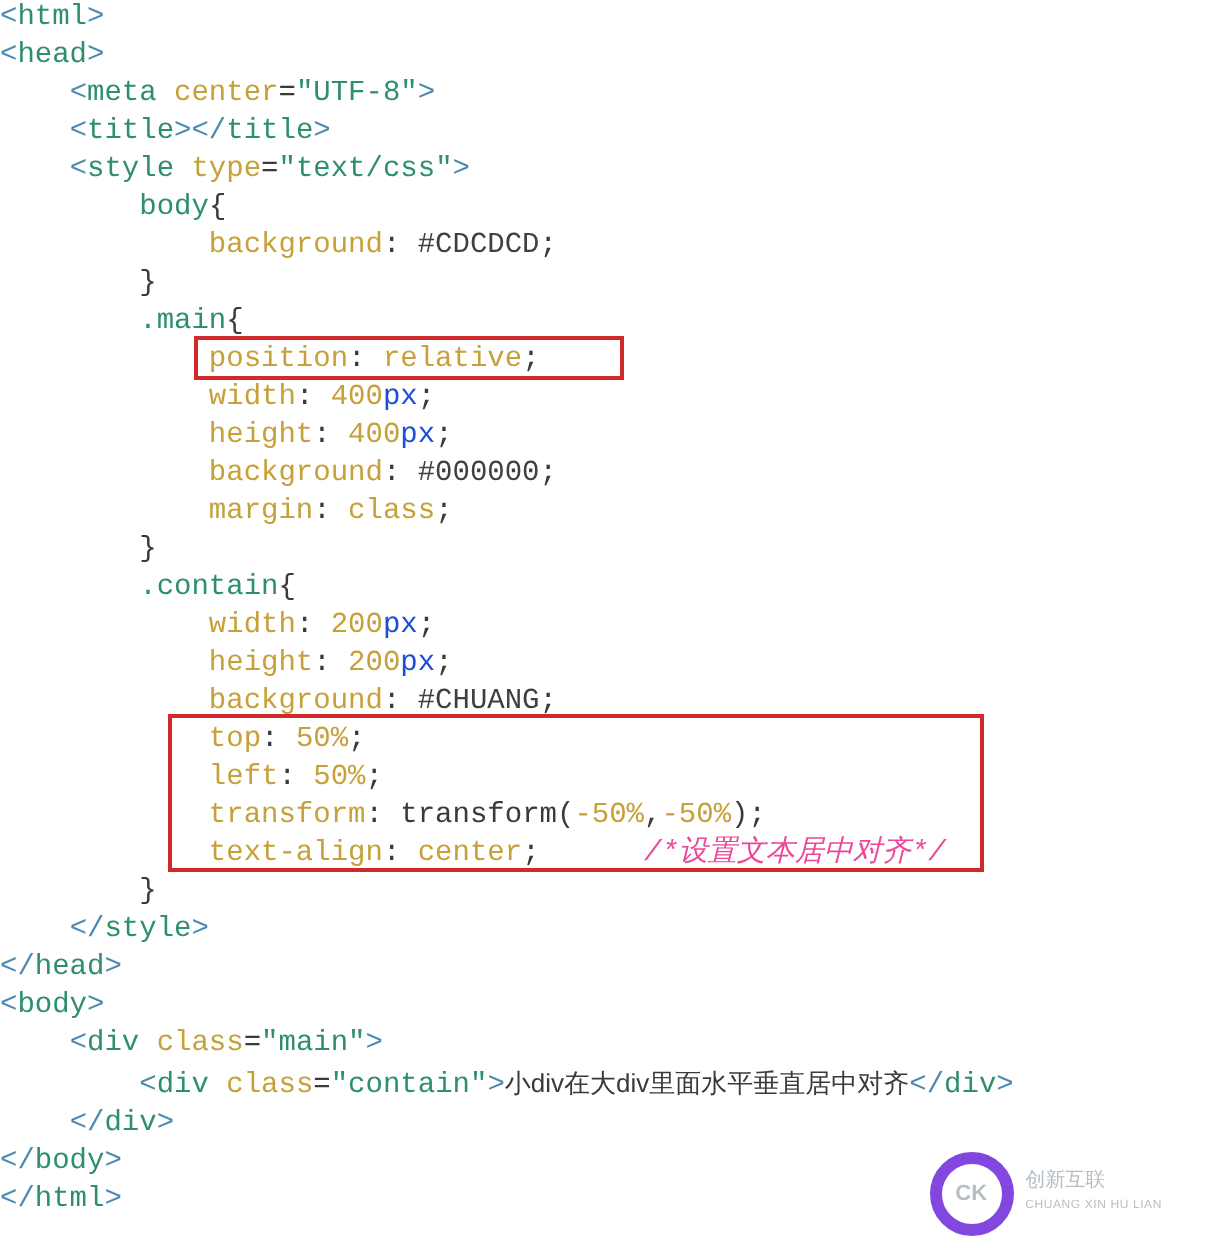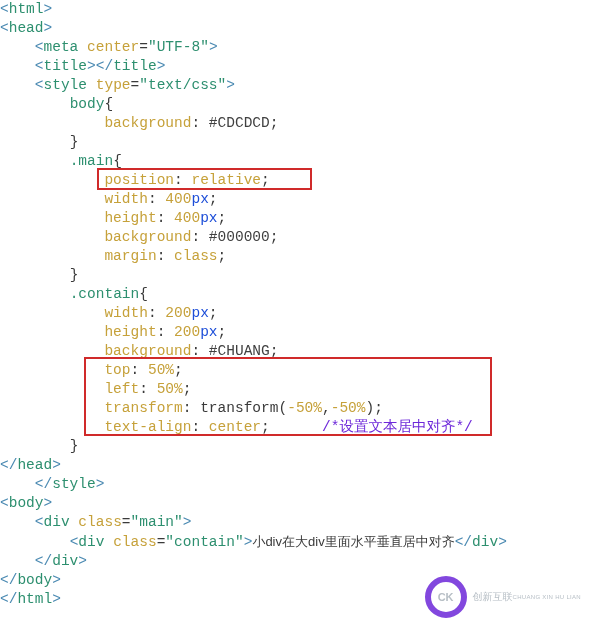--- a/index.html
+++ b/index.html
@@ -28,21 +28,21 @@
   .prop    { color: #c6a13a; }  
   .sel     { color: #2d8f6f; }  
   .num     { color: #c6a13a; }  
   .unit    { color: #1d4ed8; }
   .kw      { color: #c6a13a; }  
   .hex     { color: #404040; }
   .func    { color: #3a3a3a; }
   .neg     { color: #c6a13a; }
   .pct     { color: #c6a13a; }
   .plain   { color: #3a3a3a; }
-  .comment { color: #6d28d9; }
+  .comment { color: #ec4899; font-style: italic; }
 
   .hl1, .hl2 {
     position: absolute;
     border: 2px solid #d02a2a;
     box-sizing: border-box;
     pointer-events: none;
   }
 
   .watermark {
     position: absolute;
@@ -61,21 +61,21 @@
     border: 6px solid #6d28d9;
     border-radius: 50%;
     position: relative;
     display: flex;
     align-items: center;
     justify-content: center;
     font-size: 11px;
     font-weight: bold;
     color: #aab3bb;
   }
-  .watermark .txt { display: flex; flex-direction: row; line-height: 12px; }
+  .watermark .txt { display: flex; flex-direction: column; line-height: 12px; }
 </style>
 </head>
 <body>
 
 <div class="code-wrap">
 <div class="line"><span class="bracket">&lt;</span><span class="tag">html</span><span class="bracket">&gt;</span></div>
 <div class="line"><span class="bracket">&lt;</span><span class="tag">head</span><span class="bracket">&gt;</span></div>
 <div class="line">    <span class="bracket">&lt;</span><span class="tag">meta</span> <span class="attr">center</span><span class="plain">=</span><span class="val">"UTF-8"</span><span class="bracket">&gt;</span></div>
 <div class="line">    <span class="bracket">&lt;</span><span class="tag">title</span><span class="bracket">&gt;&lt;/</span><span class="tag">title</span><span class="bracket">&gt;</span></div>
 <div class="line">    <span class="bracket">&lt;</span><span class="tag">style</span> <span class="attr">type</span><span class="plain">=</span><span class="val">"text/css"</span><span class="bracket">&gt;</span></div>
@@ -91,22 +91,22 @@
 <div class="line">        <span class="plain">}</span></div>
 <div class="line">        <span class="sel">.contain</span><span class="plain">{</span></div>
 <div class="line">            <span class="prop">width</span><span class="plain">: </span><span class="num">200</span><span class="unit">px</span><span class="plain">;</span></div>
 <div class="line">            <span class="prop">height</span><span class="plain">: </span><span class="num">200</span><span class="unit">px</span><span class="plain">;</span></div>
 <div class="line">            <span class="prop">background</span><span class="plain">: </span><span class="hex">#CHUANG</span><span class="plain">;</span></div>
 <div class="line">            <span class="prop">top</span><span class="plain">: </span><span class="num">50</span><span class="pct">%</span><span class="plain">;</span></div>
 <div class="line">            <span class="prop">left</span><span class="plain">: </span><span class="num">50</span><span class="pct">%</span><span class="plain">;</span></div>
 <div class="line">            <span class="prop">transform</span><span class="plain">: </span><span class="func">transform</span><span class="plain">(</span><span class="neg">-50</span><span class="pct">%</span><span class="plain">,</span><span class="neg">-50</span><span class="pct">%</span><span class="plain">);</span></div>
 <div class="line">            <span class="prop">text-align</span><span class="plain">: </span><span class="kw">center</span><span class="plain">;      </span><span class="comment">/*设置文本居中对齐*/</span></div>
 <div class="line">        <span class="plain">}</span></div>
+<div class="line">    <span class="bracket">&lt;/</span><span class="tag">style</span><span class="bracket">&gt;</span></div>
 <div class="line"><span class="bracket">&lt;/</span><span class="tag">head</span><span class="bracket">&gt;</span></div>
-<div class="line">    <span class="bracket">&lt;/</span><span class="tag">style</span><span class="bracket">&gt;</span></div>
 <div class="line"><span class="bracket">&lt;</span><span class="tag">body</span><span class="bracket">&gt;</span></div>
 <div class="line">    <span class="bracket">&lt;</span><span class="tag">div</span> <span class="attr">class</span><span class="plain">=</span><span class="val">"main"</span><span class="bracket">&gt;</span></div>
 <div class="line">        <span class="bracket">&lt;</span><span class="tag">div</span> <span class="attr">class</span><span class="plain">=</span><span class="val">"contain"</span><span class="bracket">&gt;</span><span class="plain" style="font-family:'Microsoft YaHei',sans-serif;font-size:13px">小div在大div里面水平垂直居中对齐</span><span class="bracket">&lt;/</span><span class="tag">div</span><span class="bracket">&gt;</span></div>
 <div class="line">    <span class="bracket">&lt;/</span><span class="tag">div</span><span class="bracket">&gt;</span></div>
 <div class="line"><span class="bracket">&lt;/</span><span class="tag">body</span><span class="bracket">&gt;</span></div>
 <div class="line"><span class="bracket">&lt;/</span><span class="tag">html</span><span class="bracket">&gt;</span></div>
 
   <div class="hl1" style="left:97px;top:168px;width:215px;height:22px"></div>
   <div class="hl2" style="left:84px;top:357px;width:408px;height:79px"></div>
 

